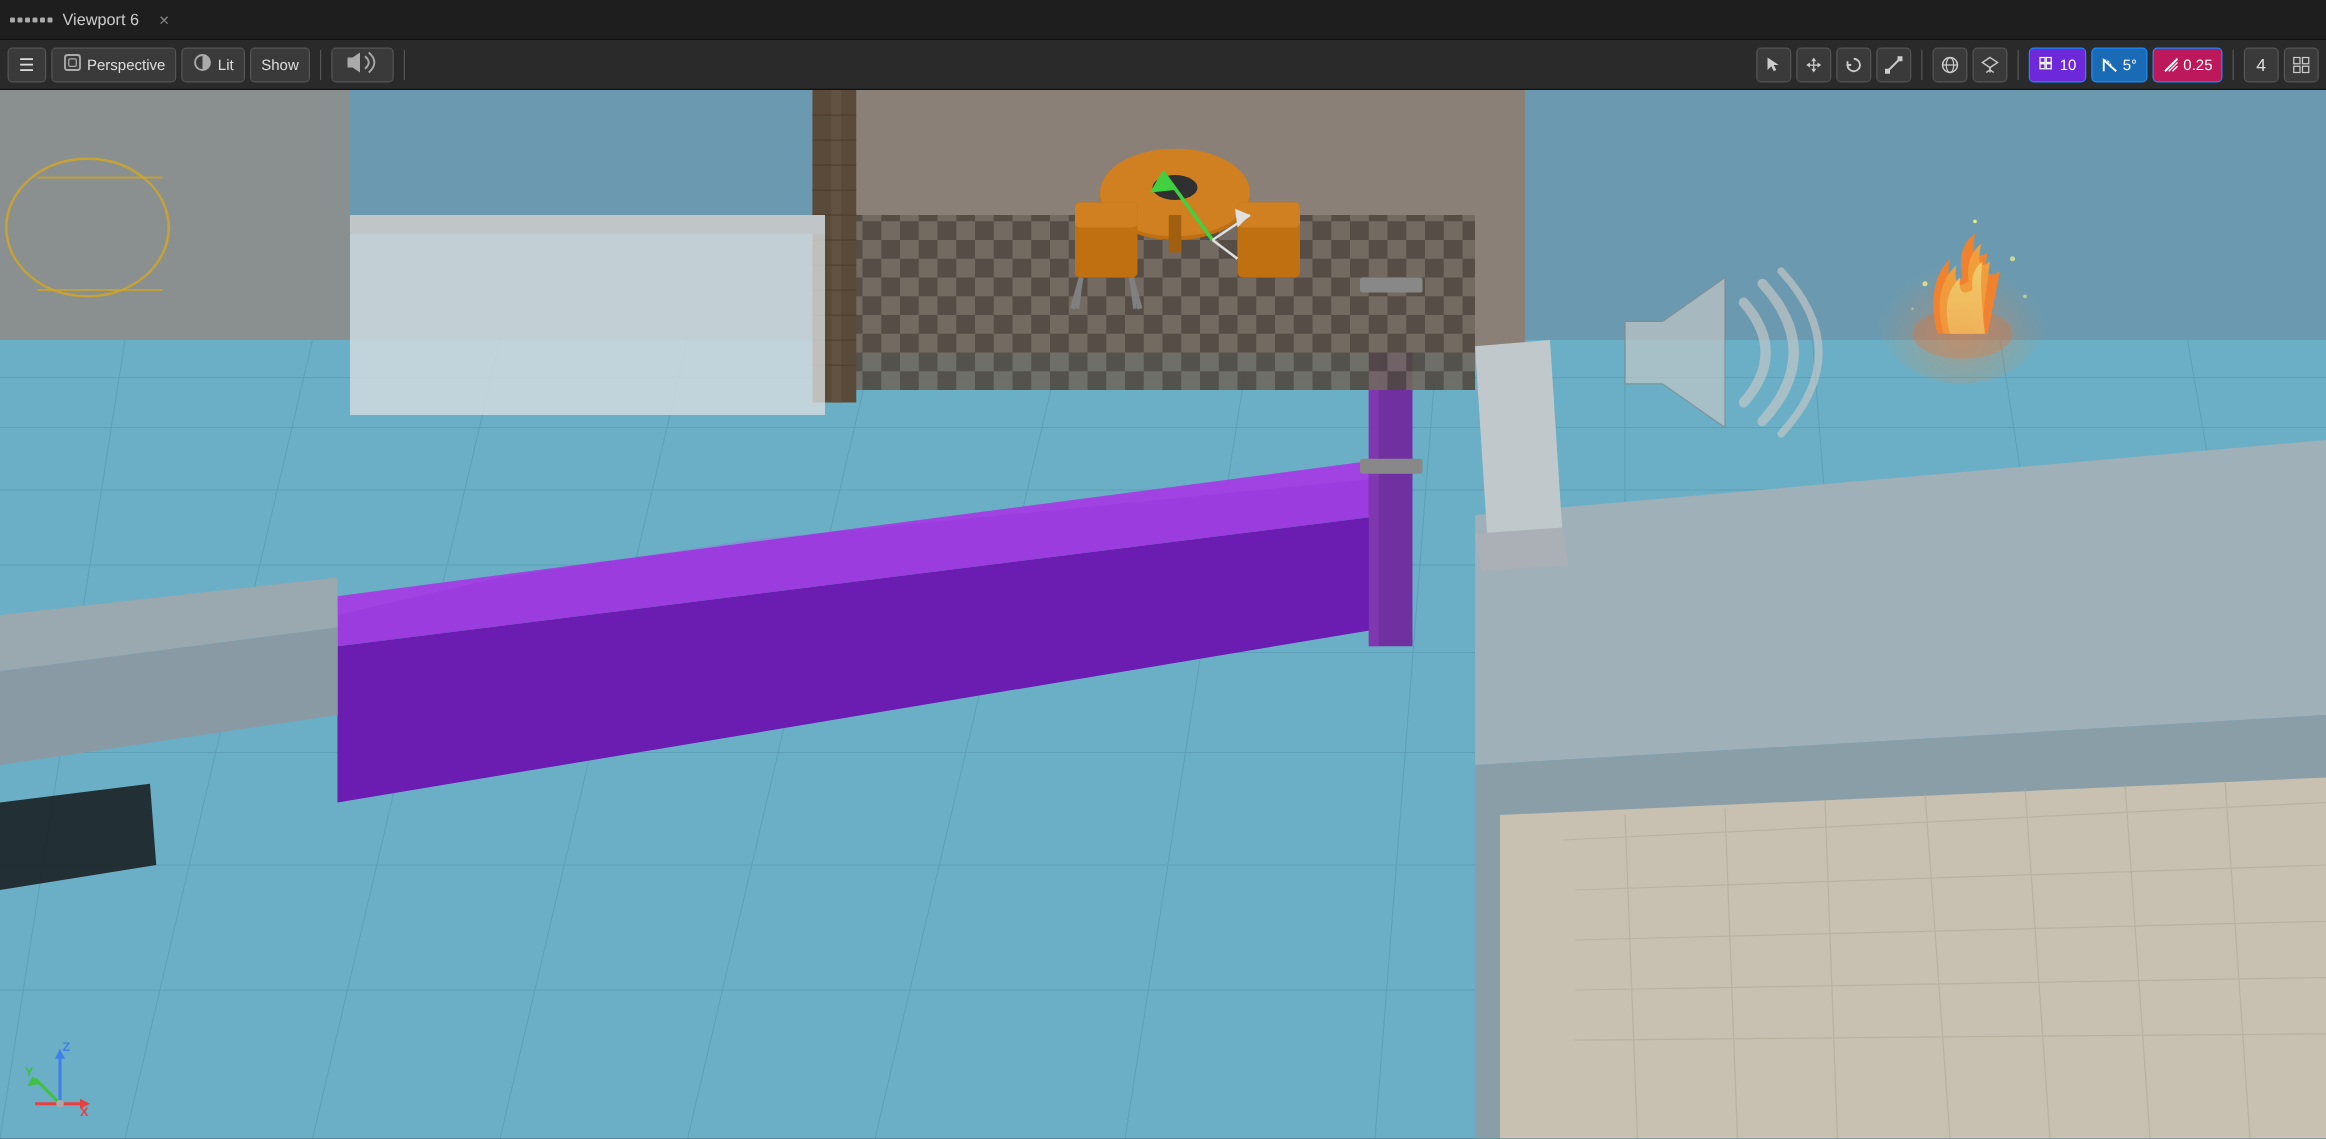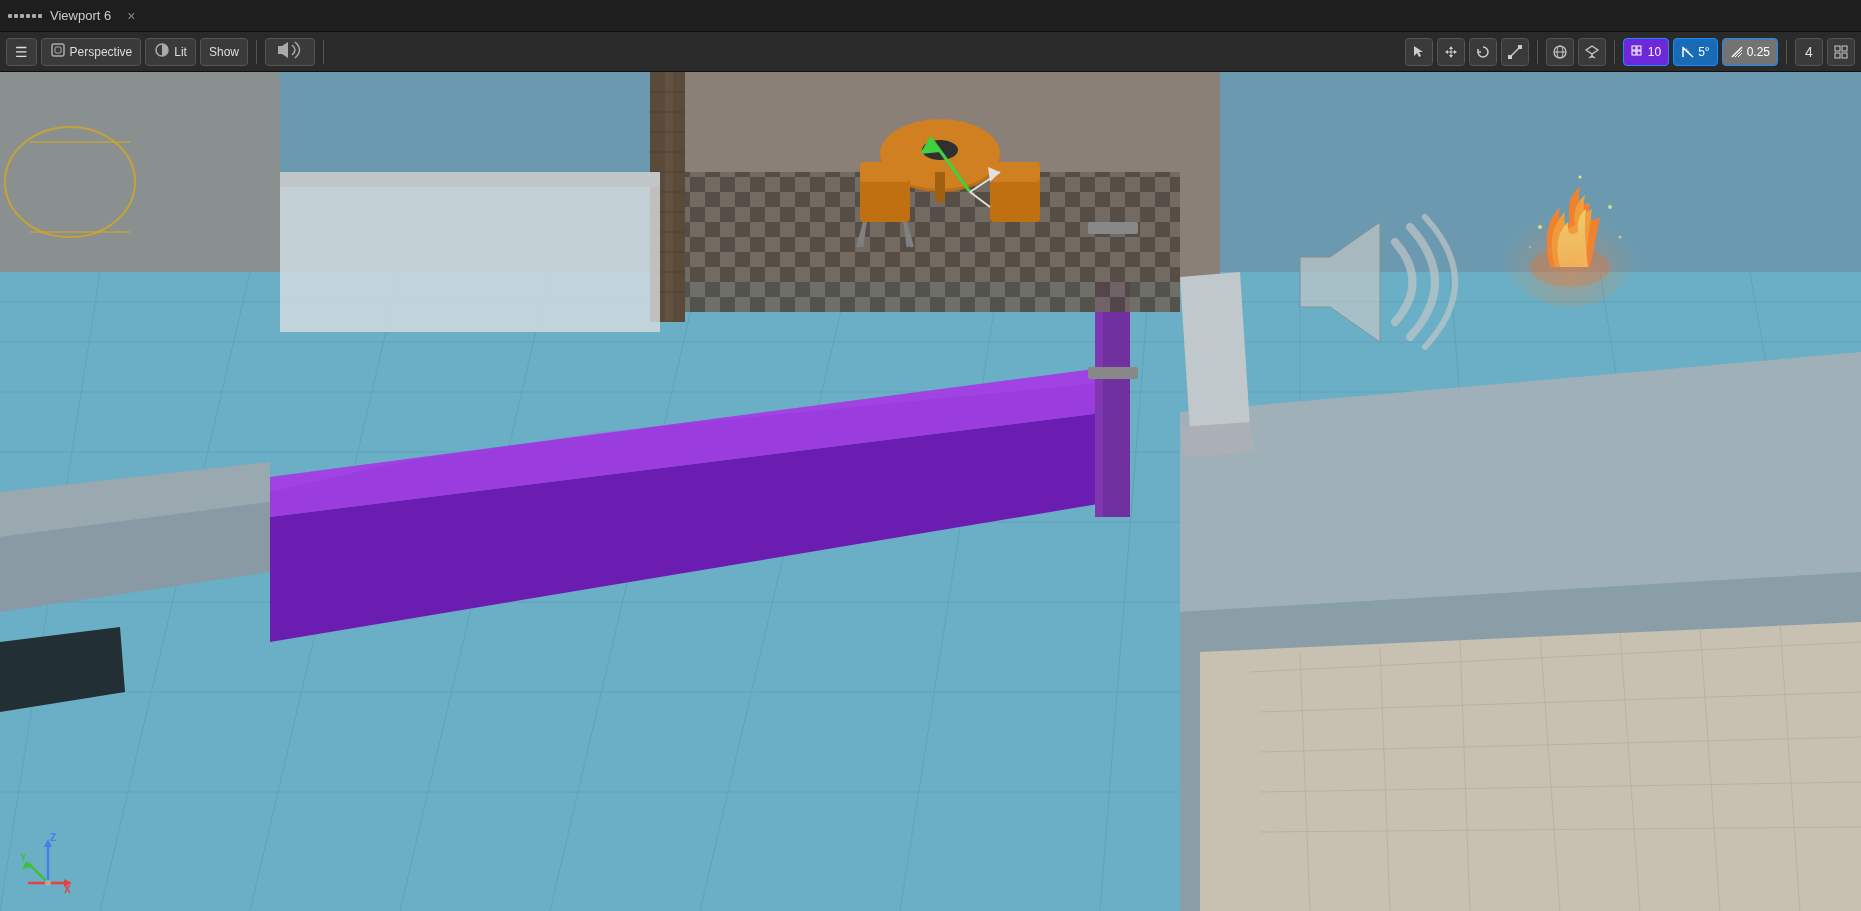--- a/index.html
+++ b/index.html
@@ -123,21 +123,21 @@
       font-size: 12px;
       cursor: pointer;
       height: 28px;
     }
     .tb-scale-btn {
       display: flex;
       align-items: center;
       gap: 3px;
       padding: 3px 7px;
       border-radius: 4px;
-      background: #737373;
+      background: #be185d;
       border: 1px solid #1a8aff;
       color: #fff;
       font-size: 12px;
       cursor: pointer;
       height: 28px;
     }
 
     
     #viewport {
       width: 100%;

